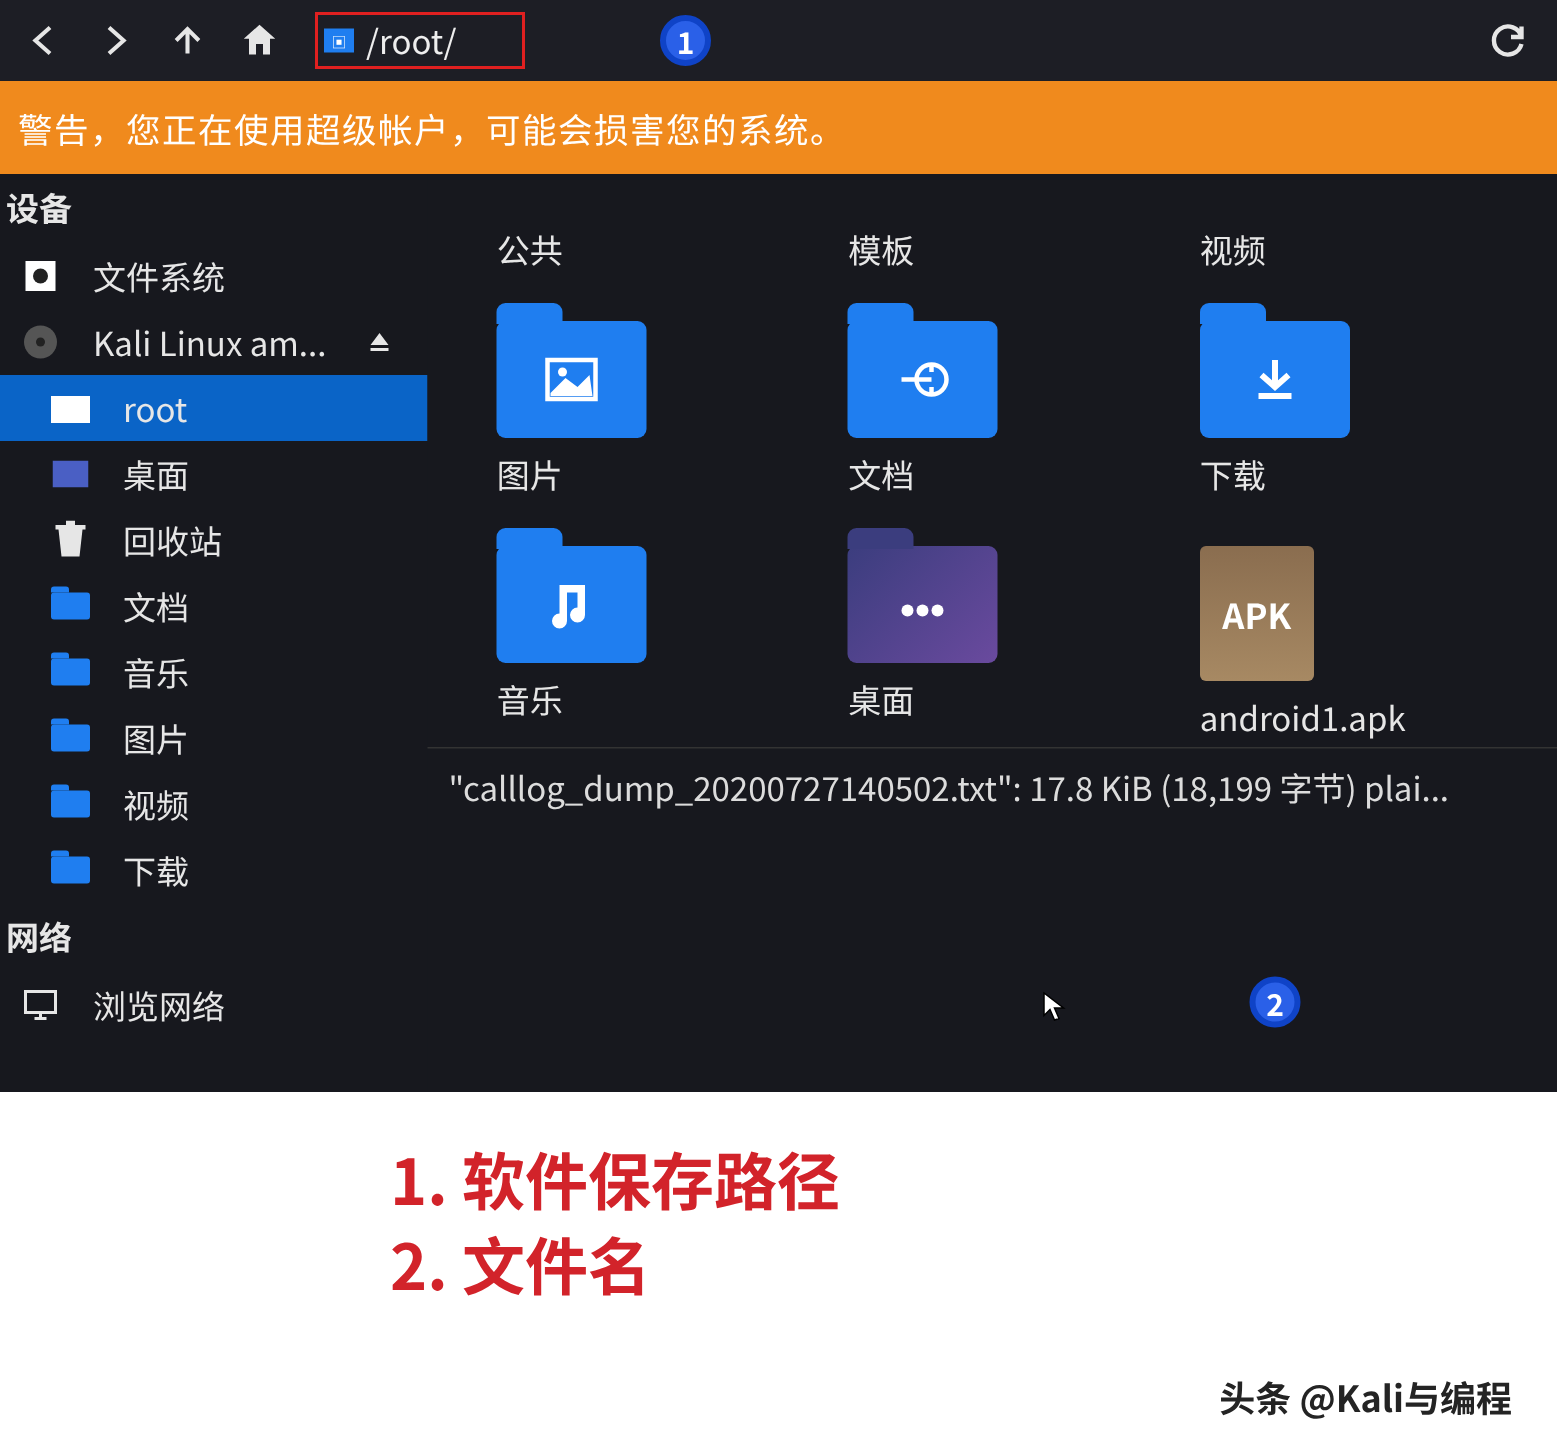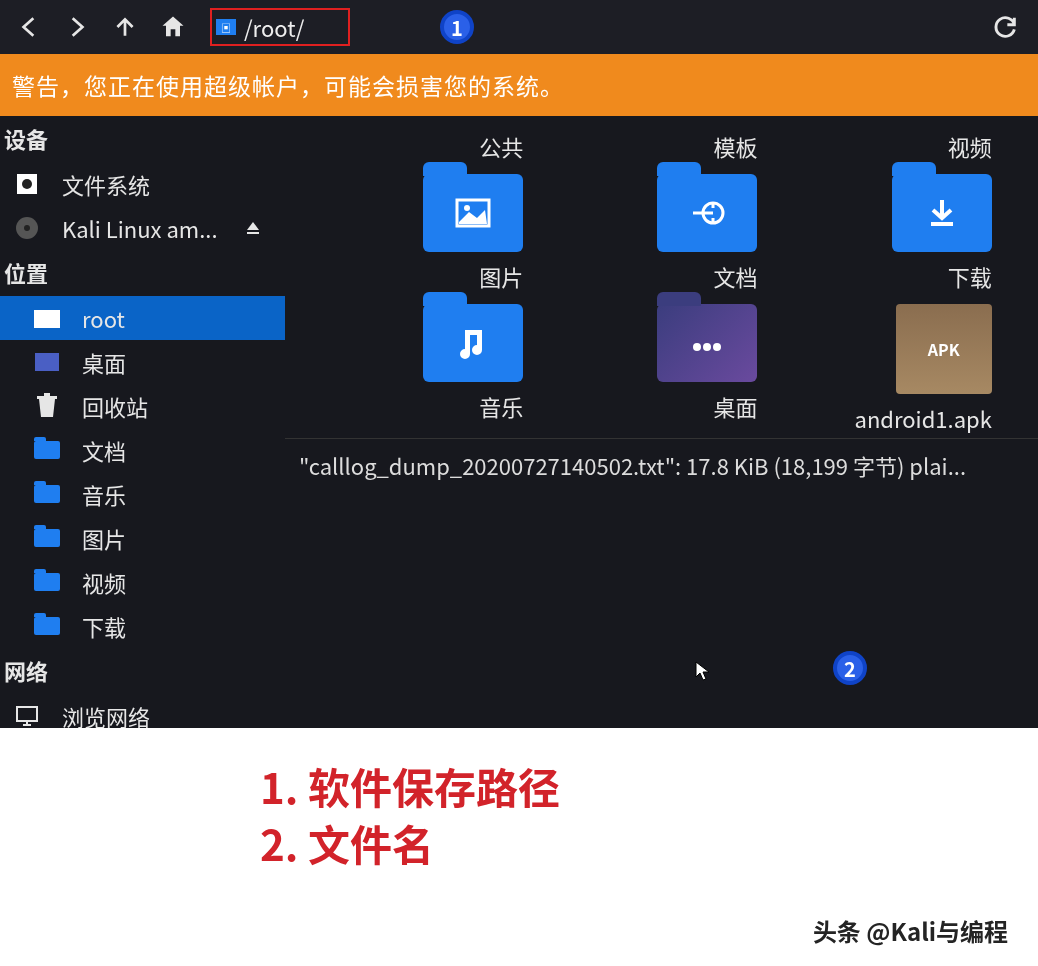--- a/index.html
+++ b/index.html
@@ -97,46 +97,47 @@
   .main { flex:1; position:relative; background:#17181e; }
   .grid {
     display: grid;
     grid-template-columns: repeat(3, 1fr);
     padding: 10px 30px 0;
     gap: 4px 10px;
     justify-items: center;
   }
   .grid-item {
     width: 200px;
-    display:flex; flex-direction:column; align-items:flex-end;
+    display:flex; flex-direction:column; align-items:flex-start;
     padding: 4px;
     cursor:pointer;
+    margin-top:20px;
   }
   .grid-label { font-size: 22px; margin-top: 8px; }
   .row1-first .grid-label { margin-top: 0; }
   .big-folder {
     width: 100px; height: 78px;
     background: #1f7ef0;
     border-radius: 6px;
     position: relative;
     display:flex; align-items:center; justify-content:center;
   }
   .big-folder::before {
     content:""; position:absolute; top:-12px; left:0;
     width: 44px; height: 14px; background:#1f7ef0;
     border-radius:6px 6px 0 0;
   }
   .big-folder.gradient { background: linear-gradient(135deg,#3b3d7e,#6a4a9e); }
   .big-folder.gradient::before { background:#3b3d7e; }
   .apk-box {
-    width: 96px; height: 90px;
+    width: 76px; height: 90px;
     background: linear-gradient(#8a6d4f,#a78963);
     border-radius:4px;
     display:flex; align-items:center; justify-content:center;
-    color:#fff; font-weight:bold; font-size:16px;
+    color:#fff; font-weight:bold; font-size:23px;
   }
   .selected-file {
     border: 2px solid #e02020;
     padding: 6px;
     width: 220px;
     margin-left: 30px;
     margin-top: 6px;
     display:flex; flex-direction:column; align-items:center;
   }
   .file-doc {
@@ -242,21 +243,20 @@
             </svg>
         </div>
         <span>Kali Linux am...</span>
         <span class="eject">
           <svg width="16" height="16" fill="#e6e6e6">
               <path d="M2 14 H14 V12 H2 Z M8 2 L2 10 H14 Z"></path>
             </svg>
         </span>
       </div>
 
-      <div class="section-title">位置</div>
       <div class="side-item indent selected">
         <div class="side-icon">
             <svg width="26" height="20">
               <rect width="26" height="18" y="2" fill="#fff"></rect>
             </svg>
           </div>
         <span>root</span>
       </div>
       <div class="side-item indent">
         <div class="side-icon">

